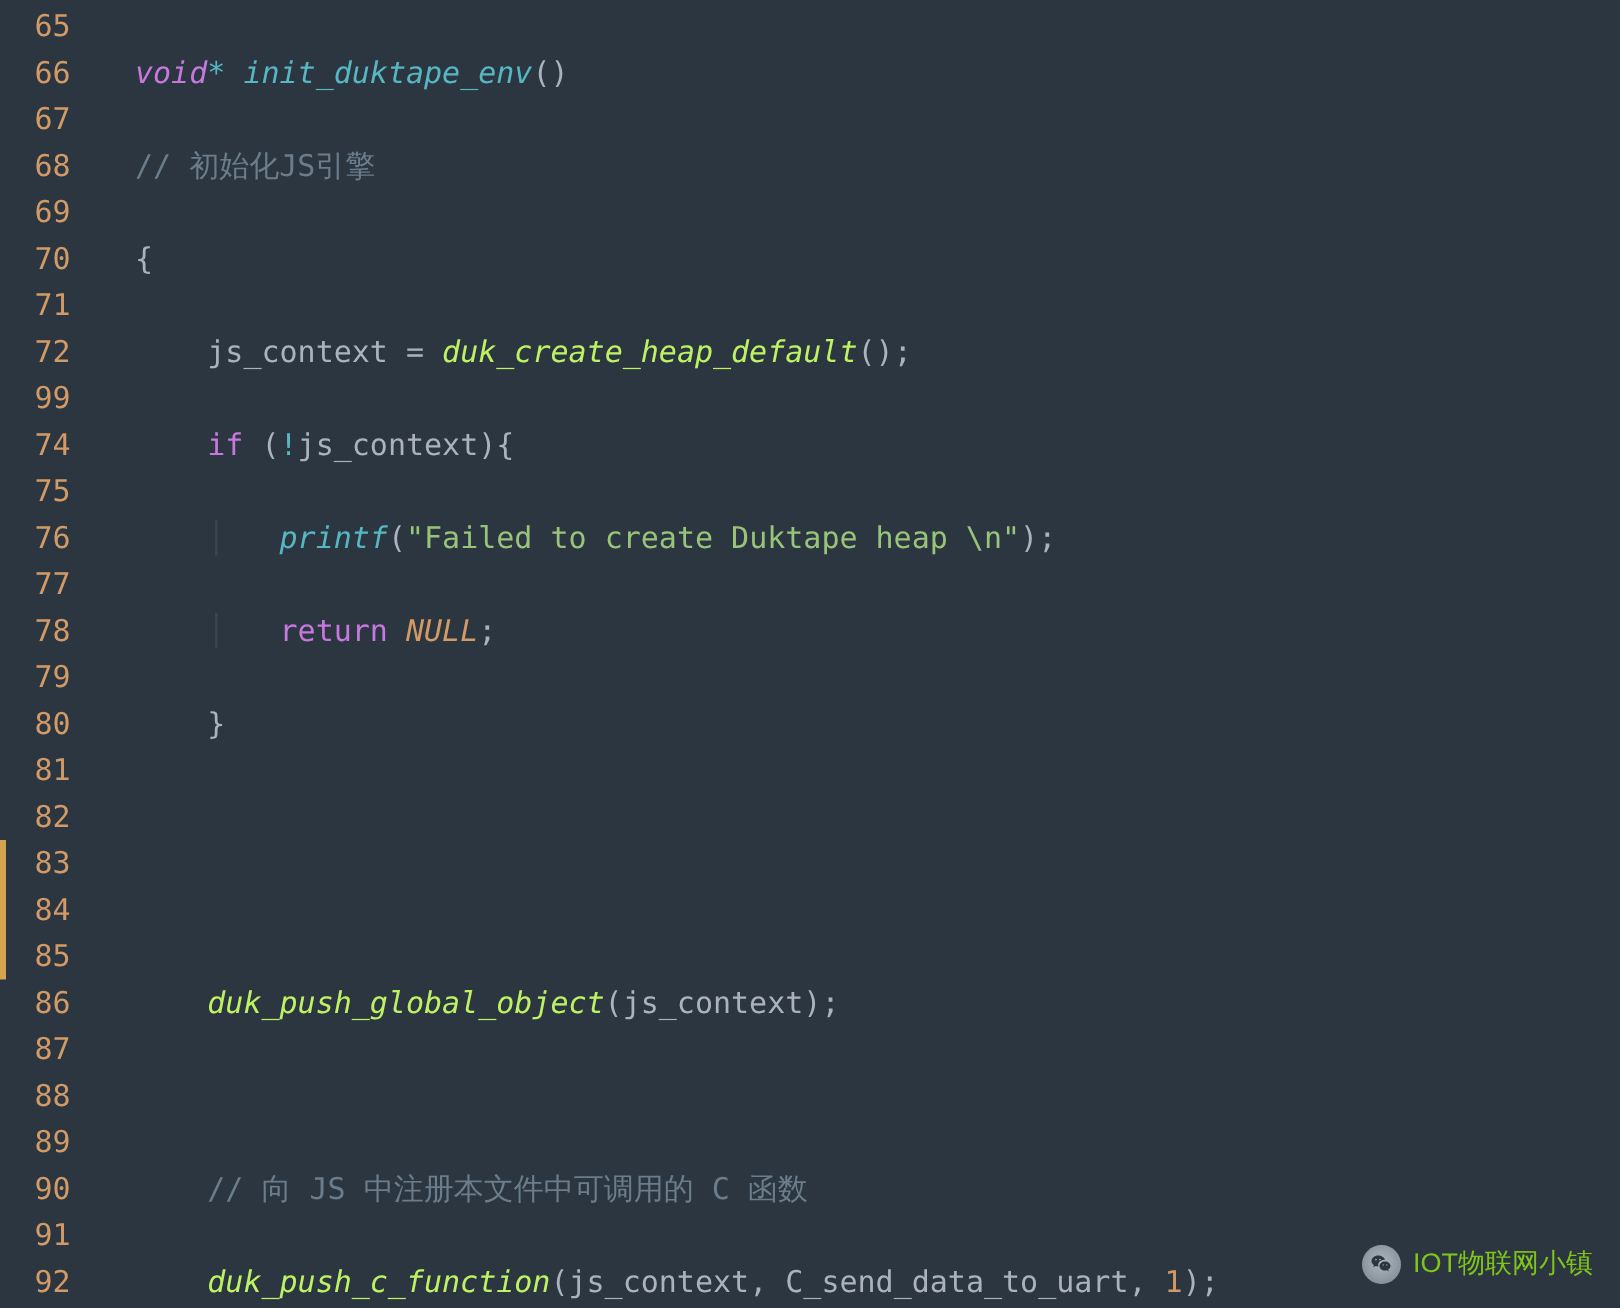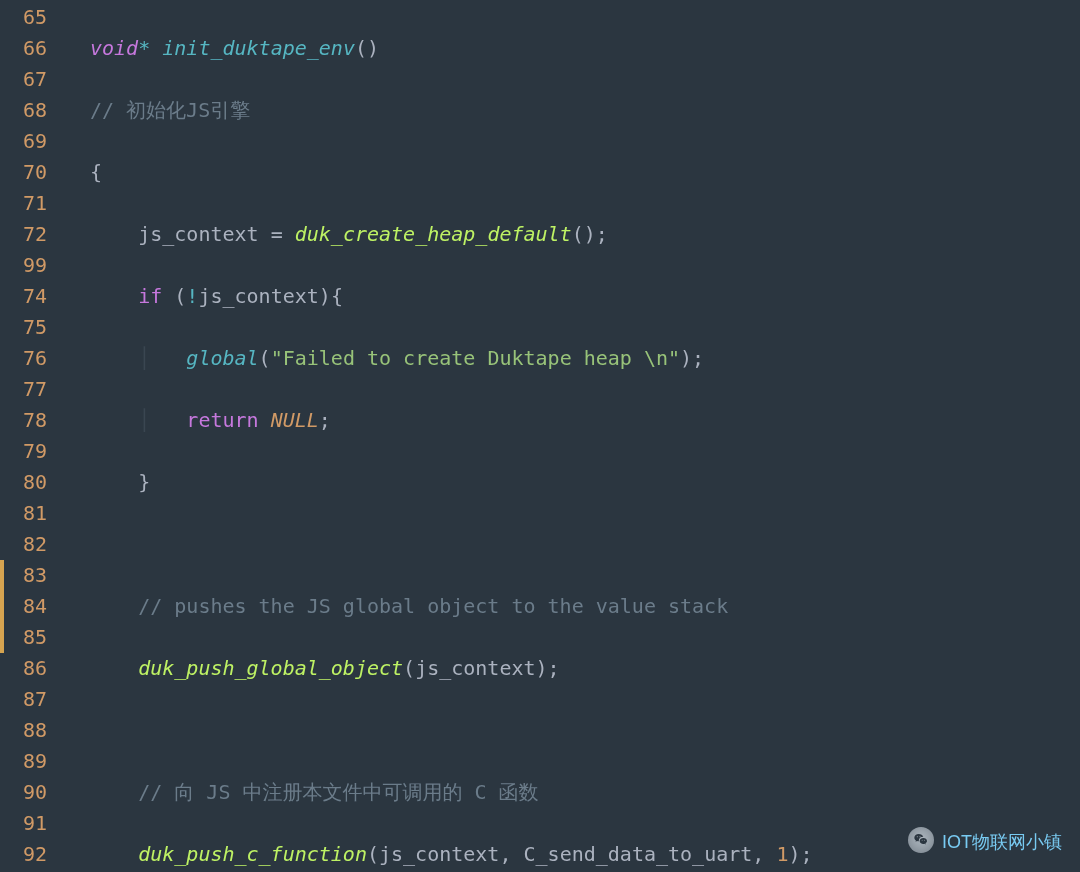--- a/index.html
+++ b/index.html
@@ -63,23 +63,23 @@
   .op  { color: #56b6c2; }      
   .num { color: #d19a66; }      
   .str { color: #98c379; }      
   .macro { color: #d19a66; font-style: italic; }   
 
   .watermark {
     position: absolute;
     right: 18px;
     bottom: 14px;
     display: flex;
-    align-items: flex-start;
+    align-items: center;
     gap: 8px;
-    color: #7dd3fc;
+    color: #84cc16;
     font-family: -apple-system, "PingFang SC", "Microsoft YaHei", sans-serif;
     font-size: 18px;
     opacity: 0.95;
   }
   .watermark .bubble {
     width: 26px;
     height: 26px;
     display: flex;
     align-items: center;
     justify-content: center;
@@ -125,25 +125,25 @@
     <div class="num">91</div>
     <div class="num">92</div>
   </div>
 
   <div class="code">
 <div class="codeline"><span class="kw2">void</span><span class="op">*</span><span class="fnr"> init_duktape_env</span><span class="pn">()</span></div>
 <div class="codeline"><span class="cm">// 初始化JS引擎</span></div>
 <div class="codeline"><span class="pn">{</span></div>
 <div class="codeline"><span class="guide">    </span><span class="id">js_context</span><span class="pn"> = </span><span class="fn">duk_create_heap_default</span><span class="pn">();</span></div>
 <div class="codeline"><span class="guide">    </span><span class="kw">if</span><span class="pn"> (</span><span class="op">!</span><span class="id">js_context</span><span class="pn">)</span><span class="pn">{</span></div>
-<div class="codeline"><span class="guide">    </span><span class="guide">│   </span><span class="fnr">global</span><span class="pn">(</span><span class="str">"Failed to create Duktape heap \n"</span><span class="pn">);</span></div>
+<div class="codeline"><span class="guide">    </span><span class="guide">│   </span><span class="fnr">printf</span><span class="pn">(</span><span class="str">"Failed to create Duktape heap \n"</span><span class="pn">);</span></div>
 <div class="codeline"><span class="guide">    </span><span class="guide">│   </span><span class="kw">return</span><span> </span><span class="macro">NULL</span><span class="pn">;</span></div>
 <div class="codeline"><span class="guide">    </span><span class="pn">}</span></div>
 <div class="codeline"></div>
-<div class="codeline"><span class="guide">    </span><span class="cm">// pushes the JS global object to the value stack</span></div>
+<div class="codeline"><span class="guide">    </span></div>
 <div class="codeline"><span class="guide">    </span><span class="fn">duk_push_global_object</span><span class="pn">(</span><span class="id">js_context</span><span class="pn">);</span></div>
 <div class="codeline"></div>
 <div class="codeline"><span class="guide">    </span><span class="cm">// 向 JS 中注册本文件中可调用的 C 函数</span></div>
 <div class="codeline"><span class="guide">    </span><span class="fn">duk_push_c_function</span><span class="pn">(</span><span class="id">js_context</span><span class="pn">, </span><span class="id">C_send_data_to_uart</span><span class="pn">, </span><span class="num">1</span><span class="pn">);</span></div>
 
 
 
 
 
 

